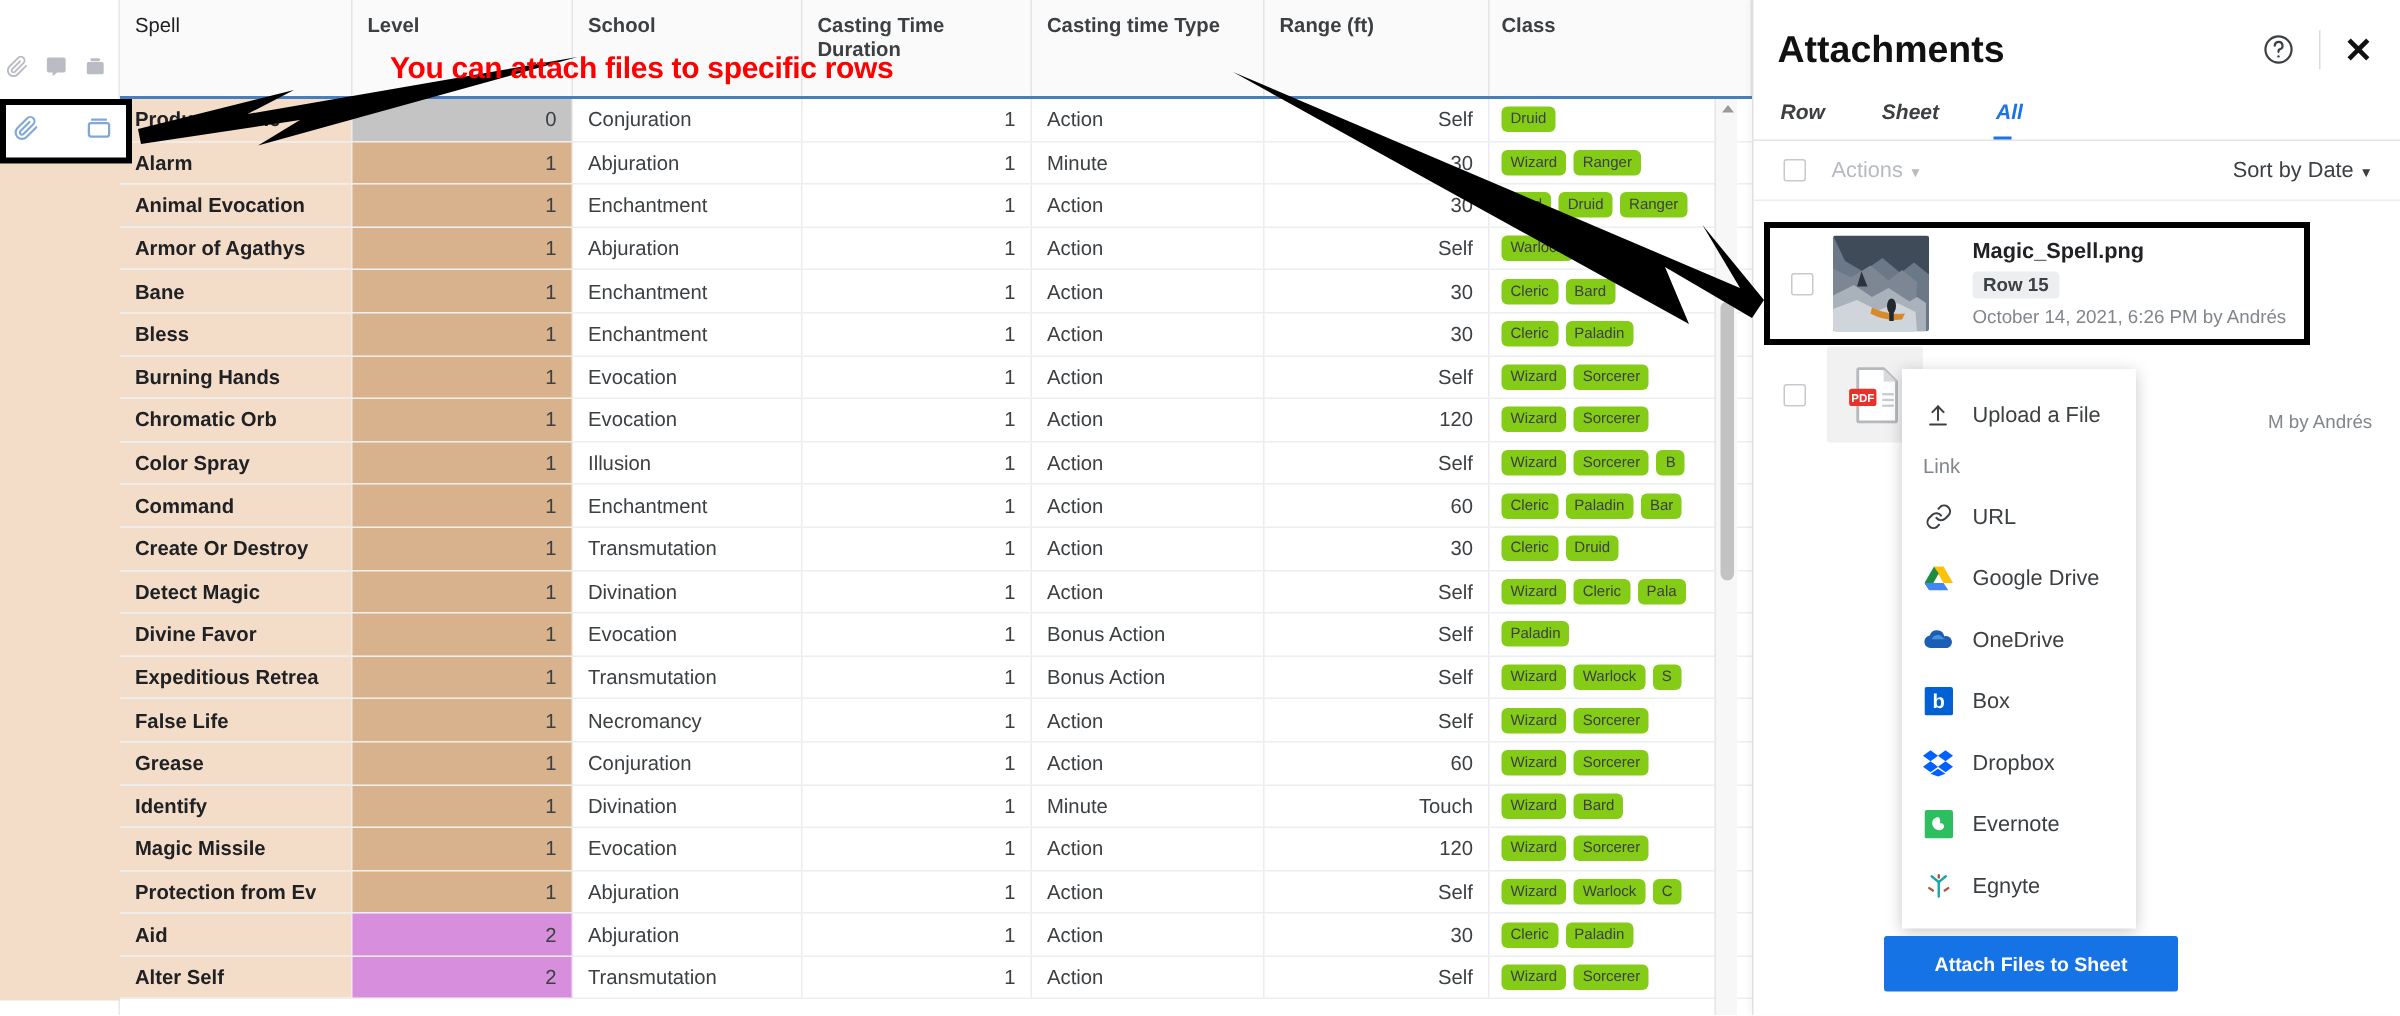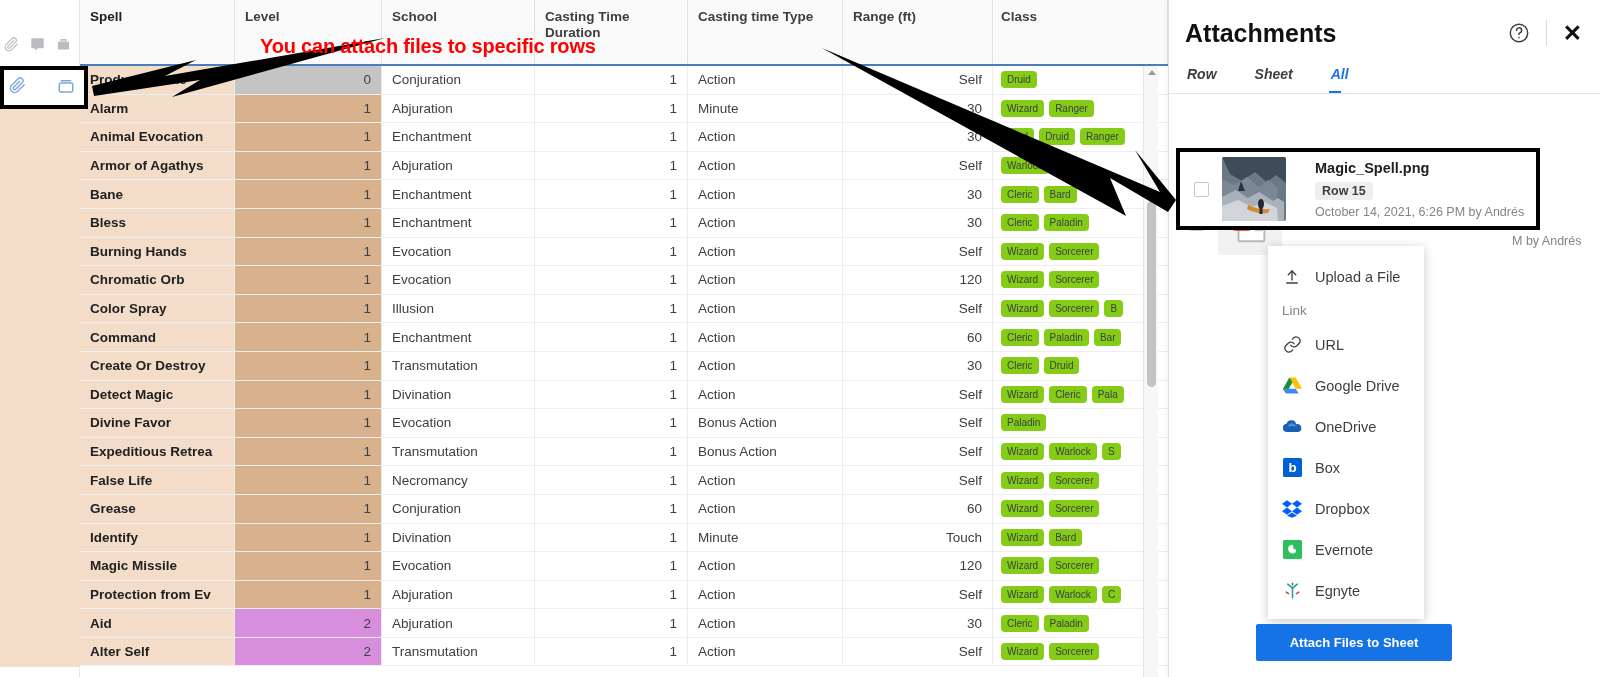--- a/index.html
+++ b/index.html
@@ -292,21 +292,21 @@
           <svg width="13" height="15" viewBox="0 0 24 24" fill="none" stroke="currentColor" stroke-width="2.4" stroke-linecap="round">
               <line x1="12" y1="10" x2="12" y2="18"></line>
               <circle cx="12" cy="5" r="1.3" fill="currentColor"></circle>
             </svg>
         </span>
       </div>
       <div class="gutter-row-strip" id="gutterStrips" style="top: 66px; height: 600.6px;"></div>
     </div>
 
     <div class="hdr">
-      <div class="hdr-cell c-spell" style="background:#fafafa;font-weight:bold;">Spell</div>
+      <div class="hdr-cell c-spell" style="background:#fafafa;font-weight:normal;">Spell</div>
       <div class="hdr-cell c-level" style="justify-content:flex-start;">Level</div>
       <div class="hdr-cell c-school">School</div>
       <div class="hdr-cell c-ctd" style="justify-content:flex-start;">Casting Time Duration</div>
       <div class="hdr-cell c-ctt">Casting time Type</div>
       <div class="hdr-cell c-range" style="justify-content:flex-start;">Range (ft)</div>
       <div class="hdr-cell c-class" style="border-right:1px solid #e4e4e4;">Class</div>
     </div>
 
     <div class="tbody" id="tbody">
         <div class="trow">
@@ -609,20 +609,29 @@
       <div class="head-sep"></div>
       <span class="close-icon">✕</span>
     </div>
 
     <div class="panel-tabs">
       <div class="ptab">Row</div>
       <div class="ptab">Sheet</div>
       <div class="ptab active">All</div>
     </div>
 
+    <div class="panel-actions">
+      <div class="cbox"></div>
+      <div class="actions-label">
+        <span>Actions</span><span class="caret">▼</span>
+      </div>
+      <div class="sortby">
+        <span>Sort by Date</span><span class="caret">▼</span>
+      </div>
+    </div>
 
     <div style="height:86px;"></div>
 
     <div class="att-row">
       <div class="cbox"></div>
       <div class="att-thumb">
         <svg width="46" height="46" viewBox="0 0 48 48">
           <path d="M13 6h17l9 9v27a1 1 0 0 1-1 1H13a1 1 0 0 1-1-1V7a1 1 0 0 1 1-1z" fill="#fff" stroke="#b5b8bc" stroke-width="2"></path>
           <path d="M30 6l9 9h-9z" fill="#d8dade"></path>
           <rect x="6" y="20" width="19" height="12" rx="2" fill="#e8312a"></rect>

